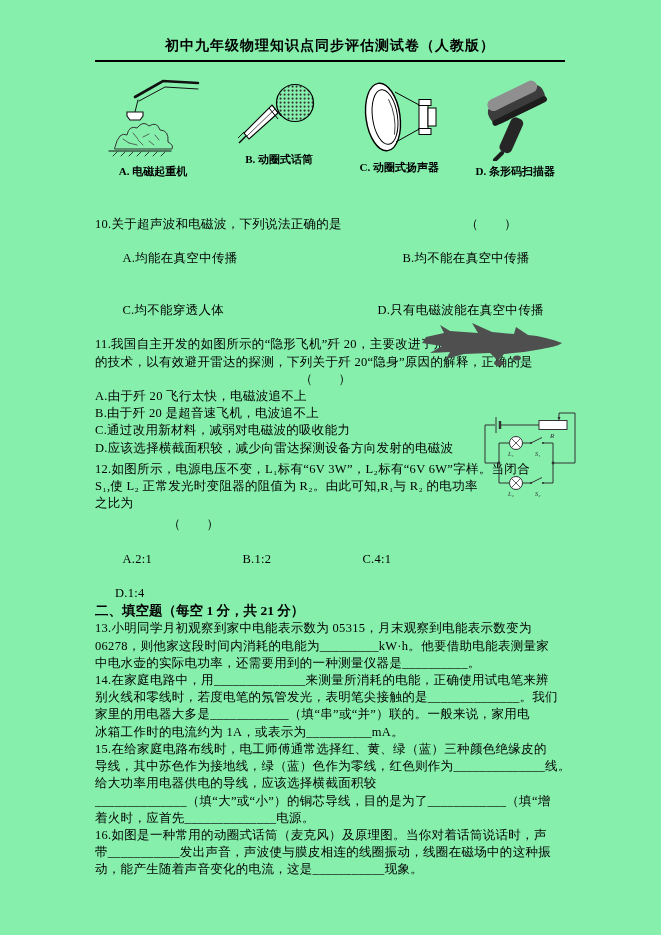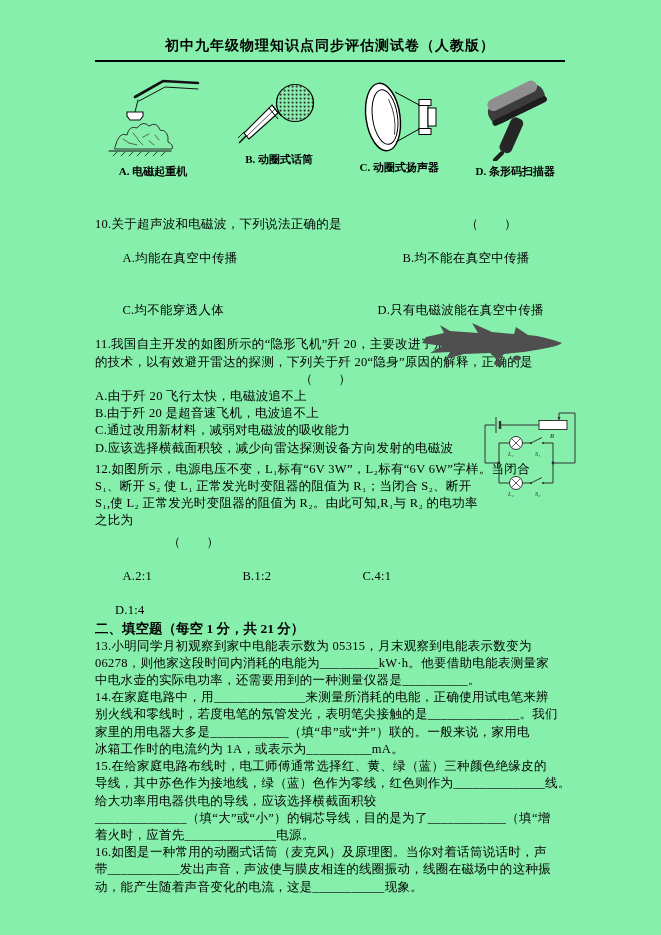--- a/index.html
+++ b/index.html
@@ -159,21 +159,20 @@
       <div class="qline">的技术，以有效避开雷达的探测，下列关于歼 20“隐身”原因的解释，正确的是</div>
       <div class="qline ind205">（　　）</div>
       <div class="qline">A.由于歼 20 飞行太快，电磁波追不上</div>
       <div class="qline">B.由于歼 20 是超音速飞机，电波追不上</div>
       <div class="qline">C.通过改用新材料，减弱对电磁波的吸收能力</div>
       <div class="qline">D.应该选择横截面积较，减少向雷达探测设备方向发射的电磁波</div>
     </div>
 
     <div class="mt-q12">
       <div class="qline">12.如图所示，电源电压不变，L₁标有“6V 3W”，L₂标有“6V 6W”字样。当闭合</div>
-      <div class="qline">S₁、断开 S₂ 使 L₁ 正常发光时变阻器的阻值为 R₁；当闭合 S₂、断开</div>
       <div class="qline">S₁,使 L₂ 正常发光时变阻器的阻值为 R₂。由此可知,R₁与 R₂ 的电功率</div>
       <div class="qline">之比为</div>
       <div class="qline ind73 mt-br">（　　）</div>
       <div class="qline">
         <span class="w120">A.2:1</span><span class="w120">B.1:2</span><span>C.4:1</span>
       </div>
       <div class="qline ind20">D.1:4</div>
     </div>
 
     <div class="section-head">二、填空题（每空 1 分，共 21 分）</div>

